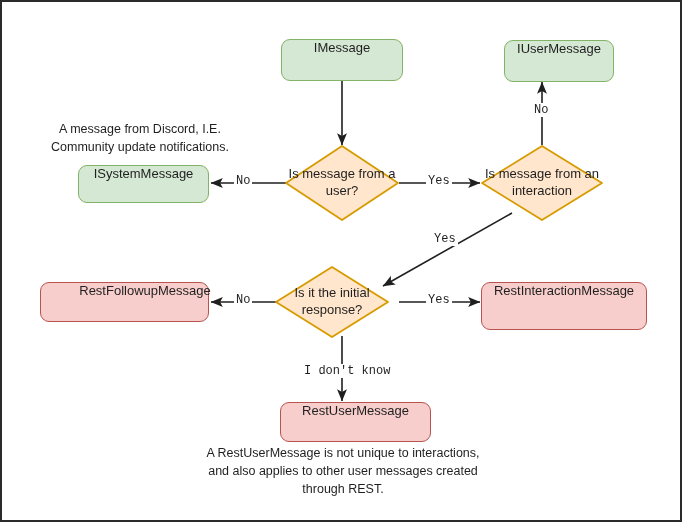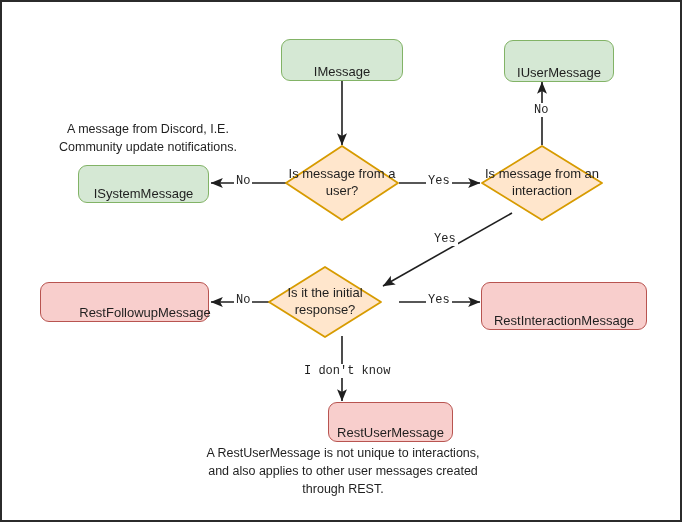--- a/index.html
+++ b/index.html
@@ -22,21 +22,21 @@
     left: 0;
     top: 0;
     width: 682px;
     height: 522px;
     pointer-events: none;
   }
   .node {
     position: absolute;
     box-sizing: border-box;
     display: flex;
-    align-items: flex-end;
+    align-items: flex-start;
     justify-content: center;
     text-align: center;
     font-size: 13px;
     color: #1f1f1f;
     border-radius: 9px;
     line-height: 1.25;
     z-index: 3;
   }
   .node.green {
     background: #d5e8d4;
@@ -139,59 +139,59 @@
   </div>
 
   <div class="node pink" style="left:38px; top:280px; width:169px; height:40px;padding-left:41px;">
     <span>RestFollowupMessage</span>
   </div>
 
   <div class="node pink" style="left:479px; top:280px; width:166px; height:48px;">
     <span>RestInteractionMessage</span>
   </div>
 
-  <div class="node pink" style="left:278px; top:400px; width:125px; height:40px;margin-left:48px;">
+  <div class="node pink" style="left:278px; top:400px; width:151px; height:40px;">
     <span>RestUserMessage</span>
   </div>
 
   <div class="diamond-wrap" style="left:282px; top:142px; width:116px; height:78px;">
     <svg class="diamond-shape" viewBox="0 0 116 78" xmlns="http://www.w3.org/2000/svg">
       <polygon points="58,2 114,39 58,76 2,39" fill="#ffe6cc" stroke="#d79b00" stroke-width="1.8" stroke-linejoin="round"></polygon>
     </svg>
     <div class="diamond-label">Is message from a user?</div>
   </div>
 
   <div class="diamond-wrap" style="left:478px; top:142px; width:124px; height:78px;">
     <svg class="diamond-shape" viewBox="0 0 124 78" xmlns="http://www.w3.org/2000/svg">
       <polygon points="62,2 122,39 62,76 2,39" fill="#ffe6cc" stroke="#d79b00" stroke-width="1.8" stroke-linejoin="round"></polygon>
     </svg>
     <div class="diamond-label">Is message from an interaction</div>
   </div>
 
-  <div class="diamond-wrap" style="left:265px; top:263px; width:116px; height:74px;">
+  <div class="diamond-wrap" style="left:272px; top:263px; width:116px; height:74px;">
     <svg class="diamond-shape" viewBox="0 0 116 74" xmlns="http://www.w3.org/2000/svg">
       <polygon points="58,2 114,37 58,72 2,37" fill="#ffe6cc" stroke="#d79b00" stroke-width="1.8" stroke-linejoin="round"></polygon>
     </svg>
     <div class="diamond-label">Is it the initial response?</div>
   </div>
 
   <div class="edge-label" style="left:232px; top:172px;">No</div>
 
   <div class="edge-label" style="left:424px; top:172px;">Yes</div>
 
   <div class="edge-label" style="left:530px; top:101px;">No</div>
 
   <div class="edge-label" style="left:430px; top:230px;">Yes</div>
 
   <div class="edge-label" style="left:232px; top:291px;">No</div>
 
   <div class="edge-label" style="left:424px; top:291px;">Yes</div>
 
   <div class="edge-label" style="left:300px; top:362px;">I don't know</div>
 
-  <div class="note" style="left:48px; top:119px; width:196px;">A message from Discord, I.E.
+  <div class="note" style="left:40px; top:119px; width:196px;">A message from Discord, I.E.
 Community update notifications.</div>
 
   <div class="note" style="left:190px; top:443px; width:302px;">A RestUserMessage is not unique to interactions,
 and also applies to other user messages created
 through REST.</div>
 
 </div>
 
 </body></html>

